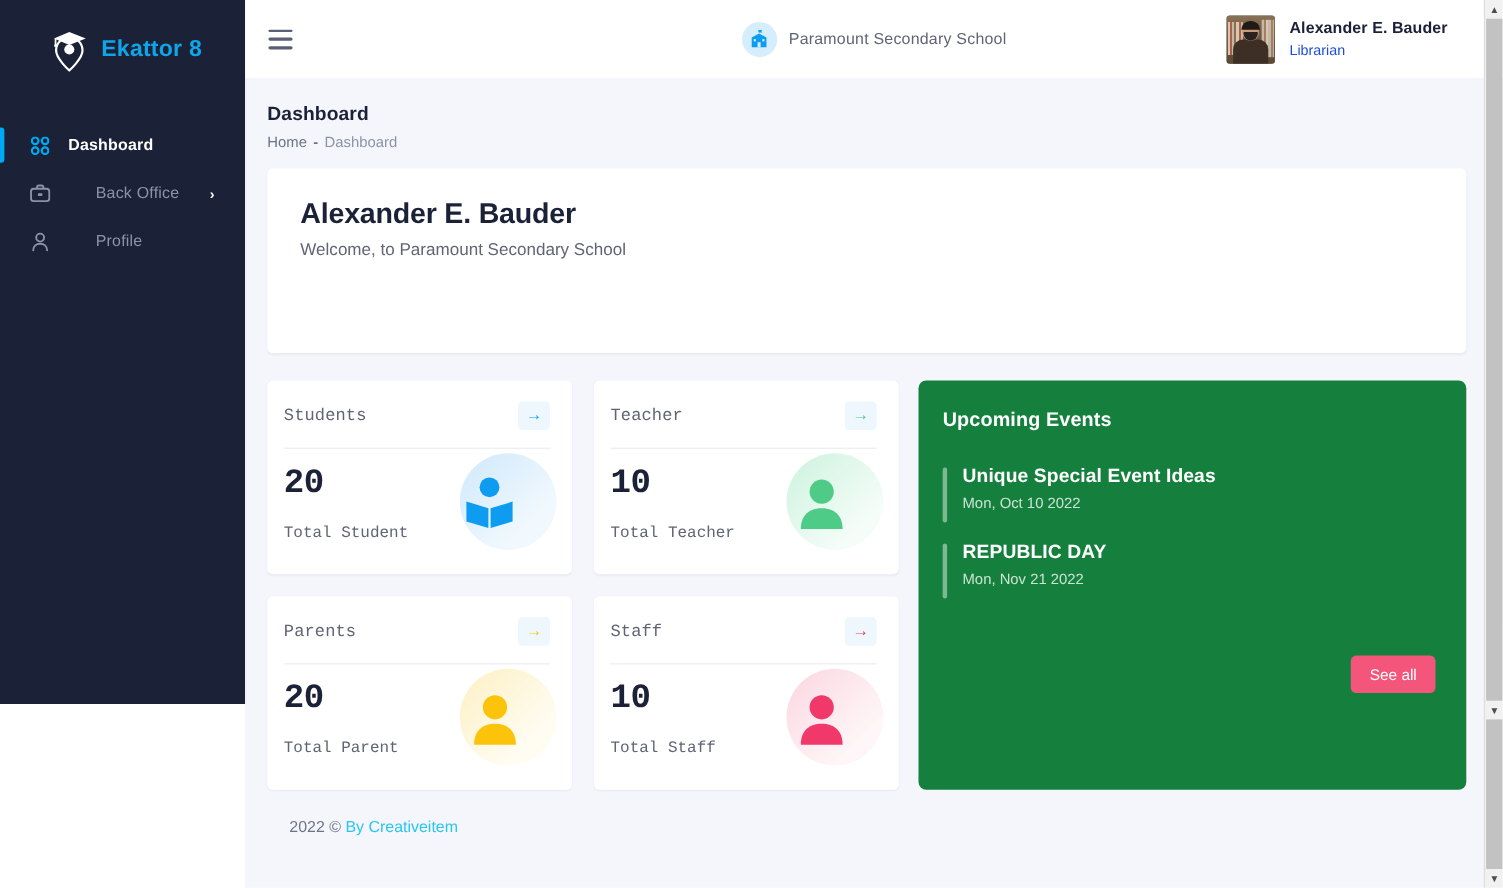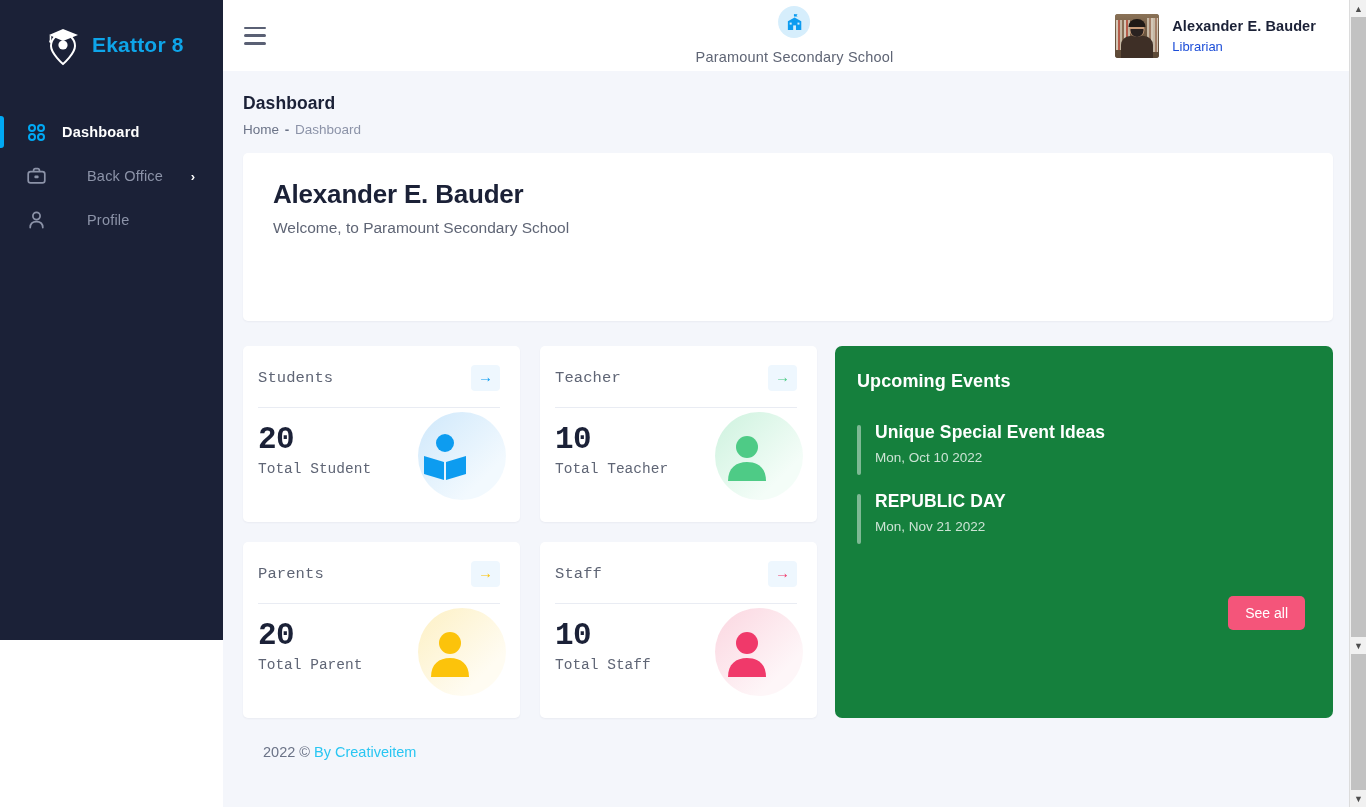--- a/index.html
+++ b/index.html
@@ -110,21 +110,21 @@
     margin-left: 21px;
     width: 22px; height: 18px;
     display: flex; flex-direction: column; justify-content: space-between;
     cursor: pointer;
   }
   .hamburger span { display:block; height: 2.6px; background: #5a6074; border-radius: 2px; }
   .school-block {
     position: absolute;
     left: 50%;
     transform: translateX(-50%);
-    display: flex; align-items: center; gap: 11px; flex-direction: column;
+    display: flex; align-items: center; gap: 11px;
   }
   .school-badge {
     width: 32px; height: 32px; border-radius: 50%;
     background: #d6eefc;
     display: flex; align-items: center; justify-content: center;
   }
   .school-name { font-size: 14.5px; color: #5f6575; letter-spacing: .2px; }
   .profile-block {
     position: absolute;
     right: 50px;
@@ -239,21 +239,21 @@
     width: 29px; height: 26px;
     background: #eef7fe;
     border-radius: 4px;
     display: flex; align-items: center; justify-content: center;
     cursor: pointer;
     font-size: 15px;
     line-height: 1;
   }
   .stat-body { position: relative; padding-top: 16px; }
   .stat-value { font-size: 31px; font-weight: 700; color: #1b2137; line-height: 1.05; letter-spacing: -.5px; }
-  .stat-label { margin-top: 4px; font-size: 14.5px; color: #5f6575; }
+  .stat-label { margin-top: 20px; font-size: 14.5px; color: #5f6575; }
   .stat-illus {
     position: absolute;
     right: -6px; top: 4px;
     width: 88px; height: 88px;
     border-radius: 50%;
     display: flex; align-items: center; justify-content: center;
   }
   .stat-illus .glyph { position: relative; z-index: 2; display:block; }
 
   

